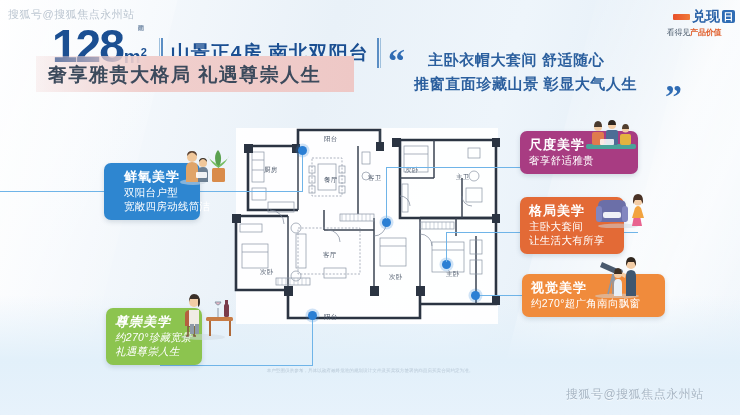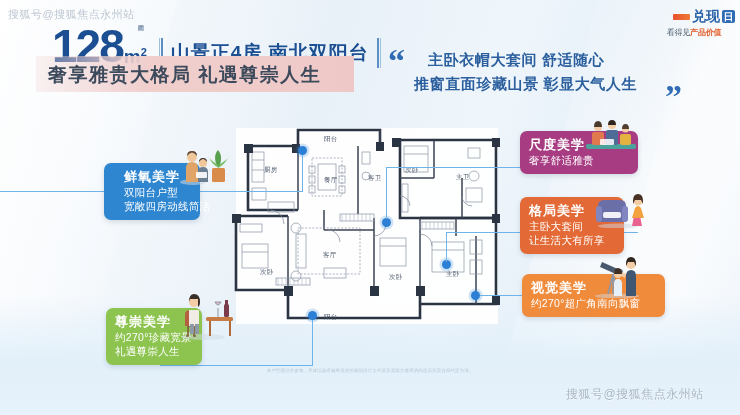--- a/index.html
+++ b/index.html
@@ -144,21 +144,21 @@
   .c-green  { background:#8cc44f; }
   .c-purple { background:#a83c82; }
   .c-orange { background:#e36a36; }
   .c-amber  { background:#f08b3c; }
 
   
   .ill { position:absolute; pointer-events:none; }
 
   
   #card-xianyang { left:104px; top:163px; width:96px; }
-  #card-zunchong { left:106px; top:308px; width:96px; }
+  #card-zunchong { left:106px; top:308px; width:96px;font-style:italic; }
   #card-chidu    { left:520px; top:131px; width:118px; }
   #card-geju     { left:520px; top:197px; width:104px; }
   #card-shijue   { left:522px; top:274px; width:143px; }
 </style>
 </head>
 <body>
 
 <div id="stage">
 
   <div class="bg-sheen sheen-a"></div>

